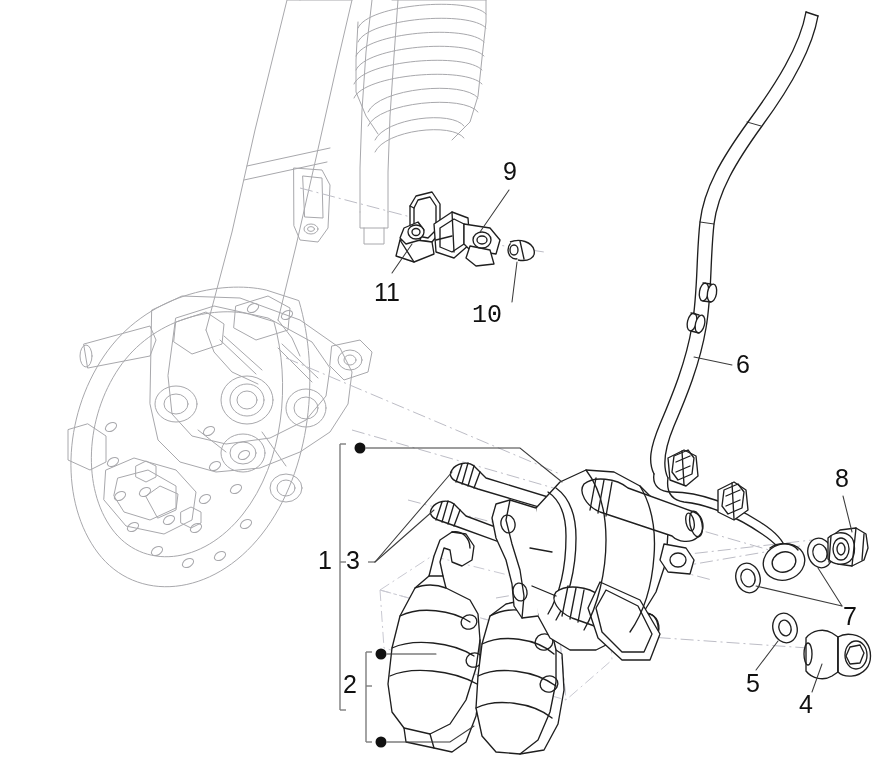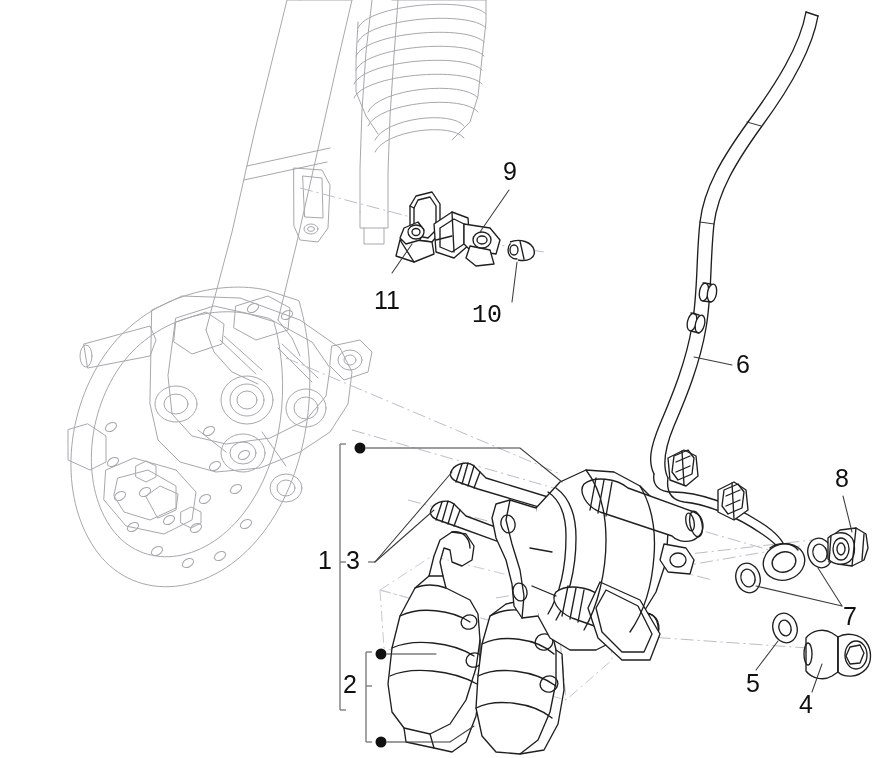--- a/index.html
+++ b/index.html
@@ -501,16 +501,16 @@
     <div class="callout" style="left:318px; top:548px;">1</div>
     <div class="callout" style="left:343px; top:672px;">2</div>
     <div class="callout" style="left:346px; top:548px;">3</div>
     <div class="callout" style="left:799px; top:692px;">4</div>
     <div class="callout" style="left:746px; top:671px;">5</div>
     <div class="callout" style="left:736px; top:352px;">6</div>
     <div class="callout" style="left:843px; top:604px;">7</div>
     <div class="callout" style="left:835px; top:466px;">8</div>
     <div class="callout" style="left:503px; top:159px;">9</div>
     <div class="callout" style="left:472px; top:303px;font-family:Liberation Mono, monospace;">10</div>
-    <div class="callout" style="left:374px; top:288px;">11</div>
+    <div class="callout" style="left:374px; top:280px;">11</div>
   </div>
 
 </div>
 
 </body></html>

